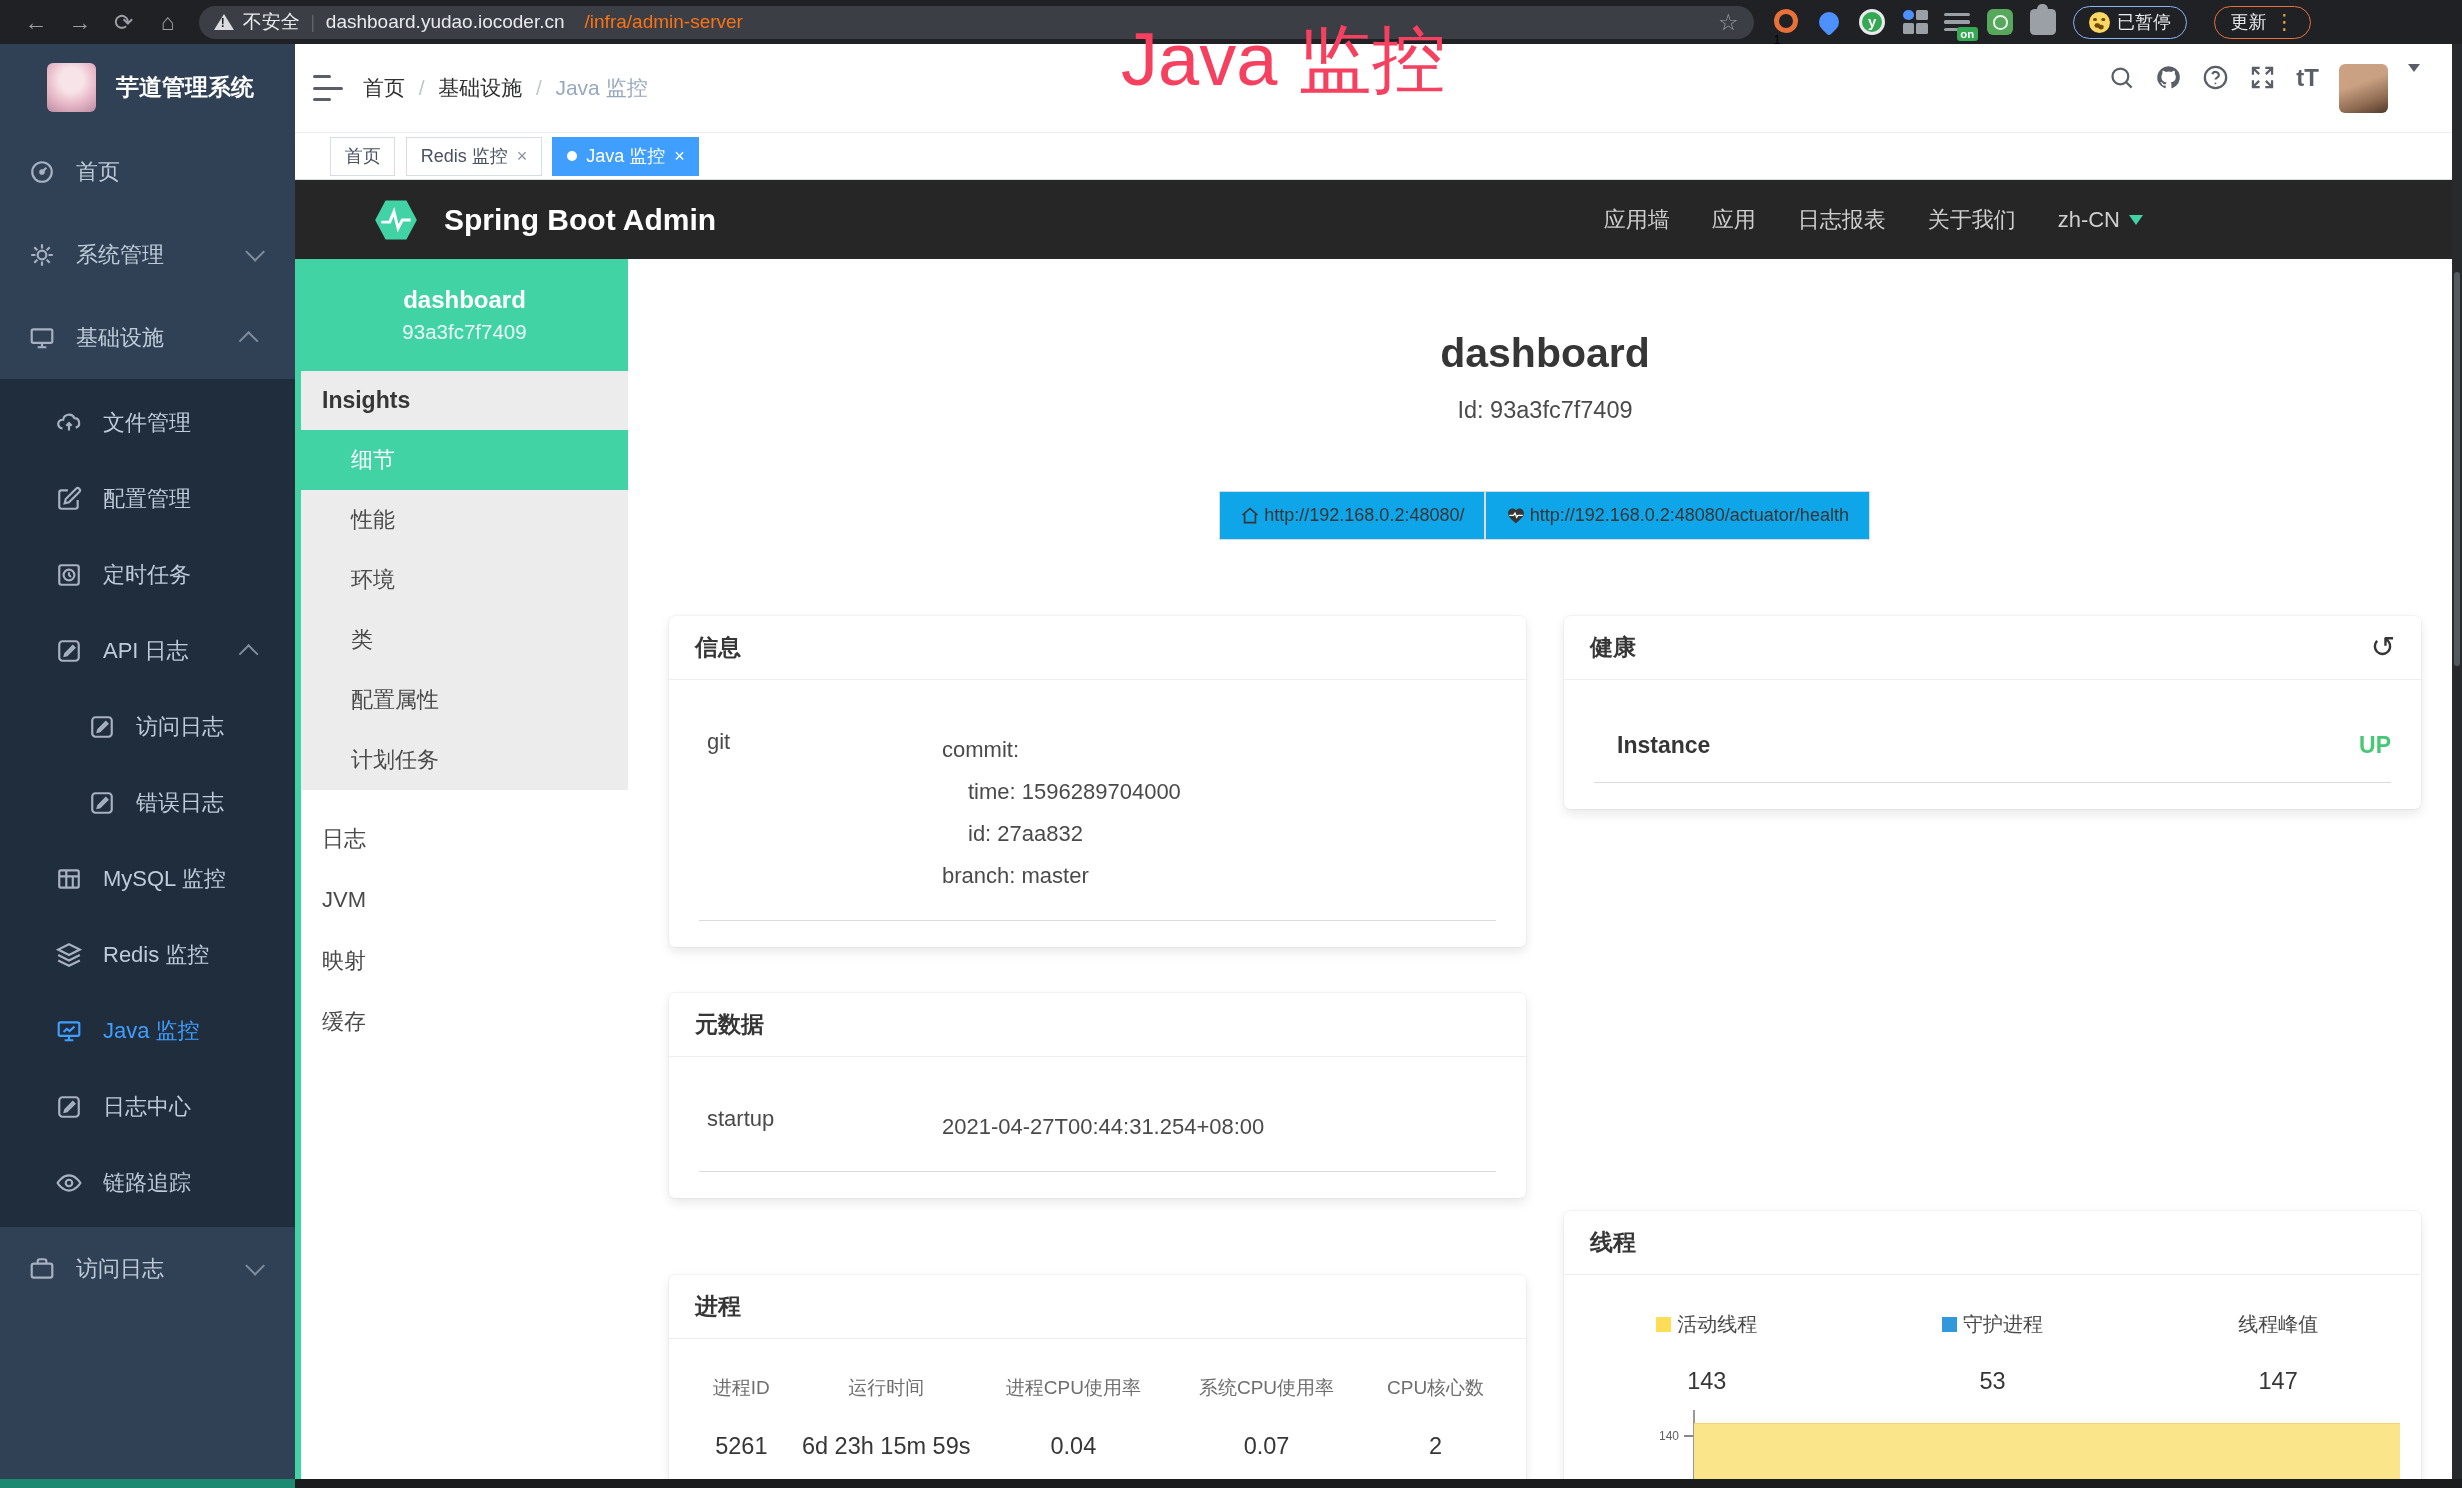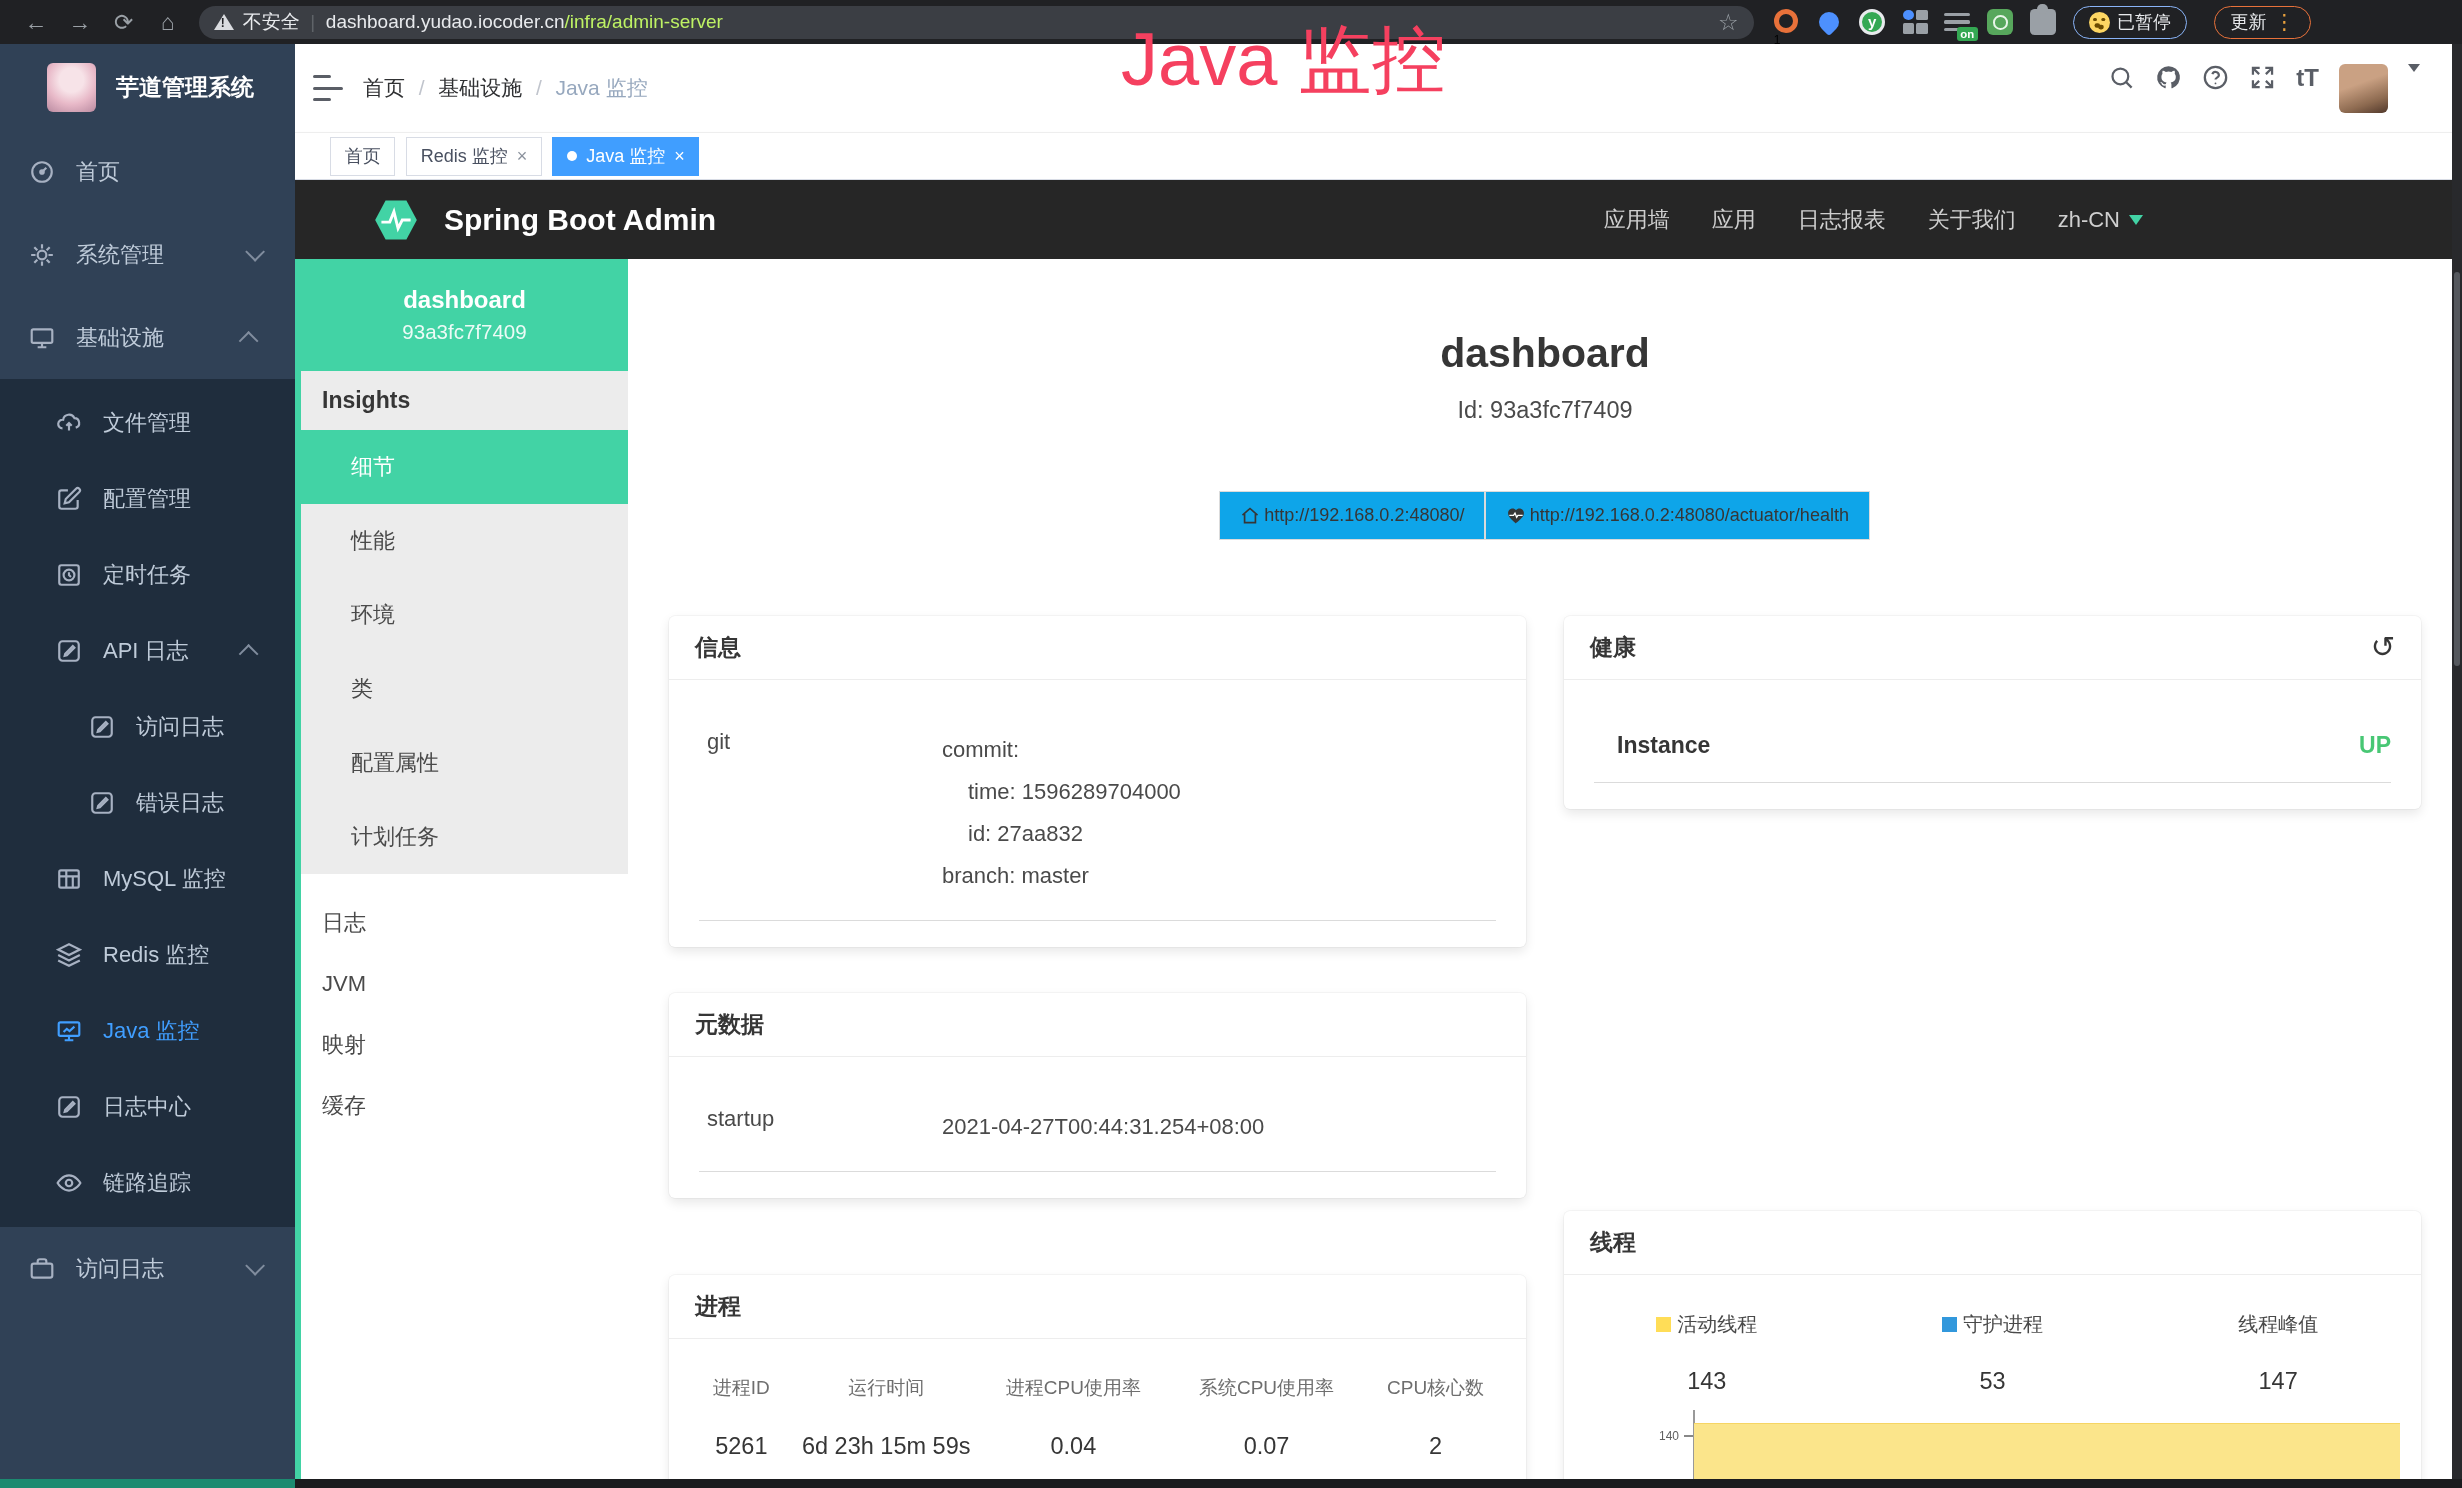--- a/index.html
+++ b/index.html
@@ -6,21 +6,21 @@
   html,body { width:2462px; height:1489px; font-family:"Liberation Sans","DejaVu Sans",sans-serif; }
   .screen { position:relative; width:2462px; height:1489px; overflow:hidden; background:#fff; }
 
   
   .browser-bar { position:relative; height:44px; background:#202124; display:flex; align-items:center; padding:0 13.7px; z-index:5; }
   .bnav { color:#9aa0a6; font-size:23px; width:44px; text-align:center; flex:0 0 auto; }
   .omnibox { margin-left:9px; height:33px; width:1555px; background:#3b3e44; border-radius:16.7px; display:flex; align-items:center; padding:0 15px; color:#e8eaed; font-size:19px; }
   .warn-tri { width:0; height:0; border-left:10px solid transparent; border-right:10px solid transparent; border-bottom:16.7px solid #dadce0; position:relative; margin-right:9px; }
   .warn-tri::after { content:"!"; position:absolute; left:-3px; top:1.5px; font-size:12px; color:#202124; font-weight:bold; }
   .omni-sep { color:#5f6368; margin:0 10.6px; }
-  .url-path { color:#bef264; }
+  .url-path { color:#f97316;margin-left:20px; }
   .omni-star { margin-left:auto; color:#9aa0a6; font-size:23px; }
   .ext-row { display:flex; align-items:center; gap:16.7px; margin-left:20px; }
   .ext { position:relative; width:26px; height:26px; flex:0 0 auto; }
   .ext-c { border:5.3px solid #e8713a; border-radius:50%; width:24px; height:24px; }
   .ext-drop { width:20px; height:20px; background:#4d90fe; border-radius:50% 50% 50% 3px; transform:rotate(-45deg); margin:3px; }
   .ext-y { background:#34a853; border:3px solid #e8eaed; border-radius:50%; color:#fff; font-size:15px; font-weight:bold; text-align:center; line-height:20px; }
   .ext-grid { display:grid; grid-template-columns:11.4px 11.4px; grid-gap:2.3px; padding:0.8px; }
   .ext-grid span { background:#9aa0a6; height:10.6px; border-radius:1.5px; }
   .ext-grid span:first-child { background:#4d90fe; border-radius:50%; }
   .ext-list { display:flex; flex-direction:column; gap:3.8px; justify-content:center; }
@@ -85,21 +85,21 @@
   .lang { display:flex; align-items:center; gap:9px; }
   .lang-caret { width:0; height:0; border-left:7.6px solid transparent; border-right:7.6px solid transparent; border-top:10px solid #42d3a5; }
 
   .sba-body { flex:1; display:flex; min-height:0; }
   .sba-sidebar { width:333px; flex:0 0 auto; background:#fff; border-left:6px solid #42d3a5; }
   .inst-head { height:112px; background:#42d3a5; color:#fff; display:flex; flex-direction:column; align-items:center; justify-content:center; gap:6px; margin-left:-6px; padding-left:6px; }
   .inst-name { font-size:24px; font-weight:bold; }
   .inst-id { font-size:20.5px; color:rgba(255,255,255,.9); }
   .insights { background:#ececec; margin-left:-6px; border-left:6px solid #42d3a5; }
   .ins-title { height:59px; display:flex; align-items:center; padding-left:21px; font-size:23px; font-weight:bold; color:#363636; }
-  .ins-item { height:74px; display:flex; align-items:center; padding-left:50px; font-size:22px; color:#4a4a4a; }
+  .ins-item { height:60px; display:flex; align-items:center; padding-left:50px; font-size:22px; color:#4a4a4a; }
   .ins-item.active { background:#42d3a5; color:#fff; }
   .root-items { padding-top:18px; }
   .root-item { height:61px; display:flex; align-items:center; padding-left:21px; font-size:22px; color:#4a4a4a; }
 
   .sba-content { flex:1; min-width:0; padding-top:71px; overflow:hidden; }
   .inst-title { text-align:center; font-size:41px; font-weight:600; color:#363636; }
   .inst-idline { text-align:center; font-size:23.5px; color:#4a4a4a; margin-top:20px; }
   .endpoints { display:flex; justify-content:center; margin-top:67px; }
   .ep-btn { display:flex; align-items:center; gap:4px; height:49px; padding:8px 20px; border:0.8px solid #dbdbdb; background:#0ea5e9; font-size:18px; color:#363636; margin-left:-0.8px; }
   .ep-btn svg { width:20px; height:20px; }

